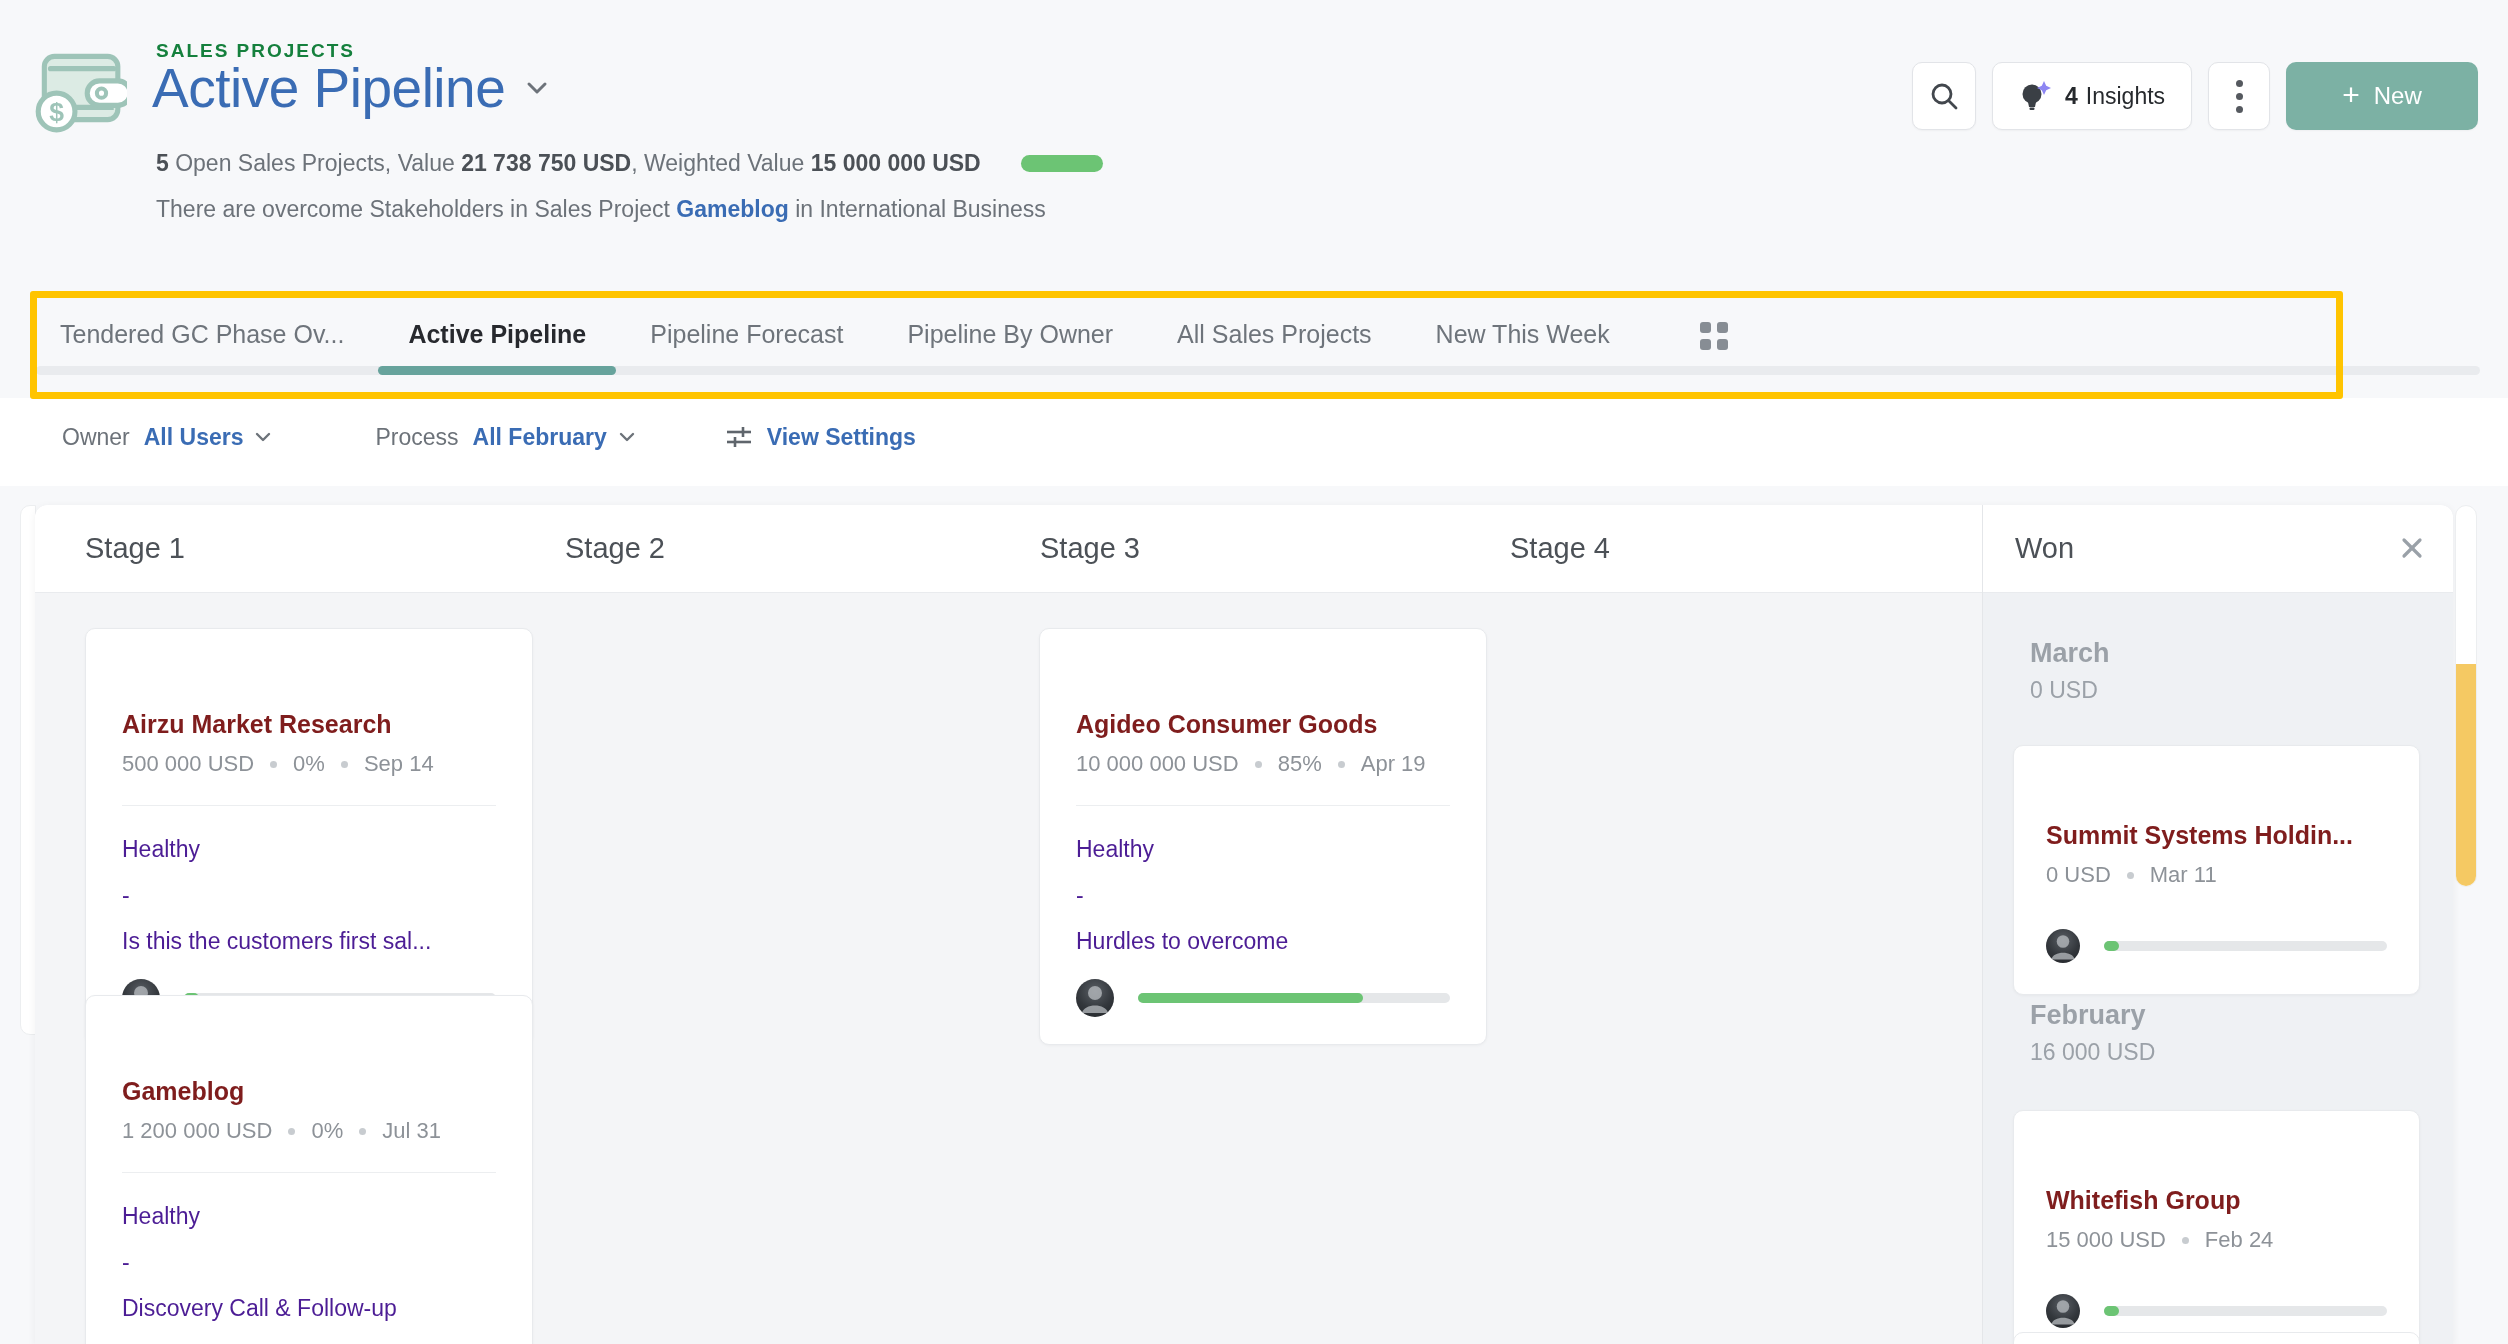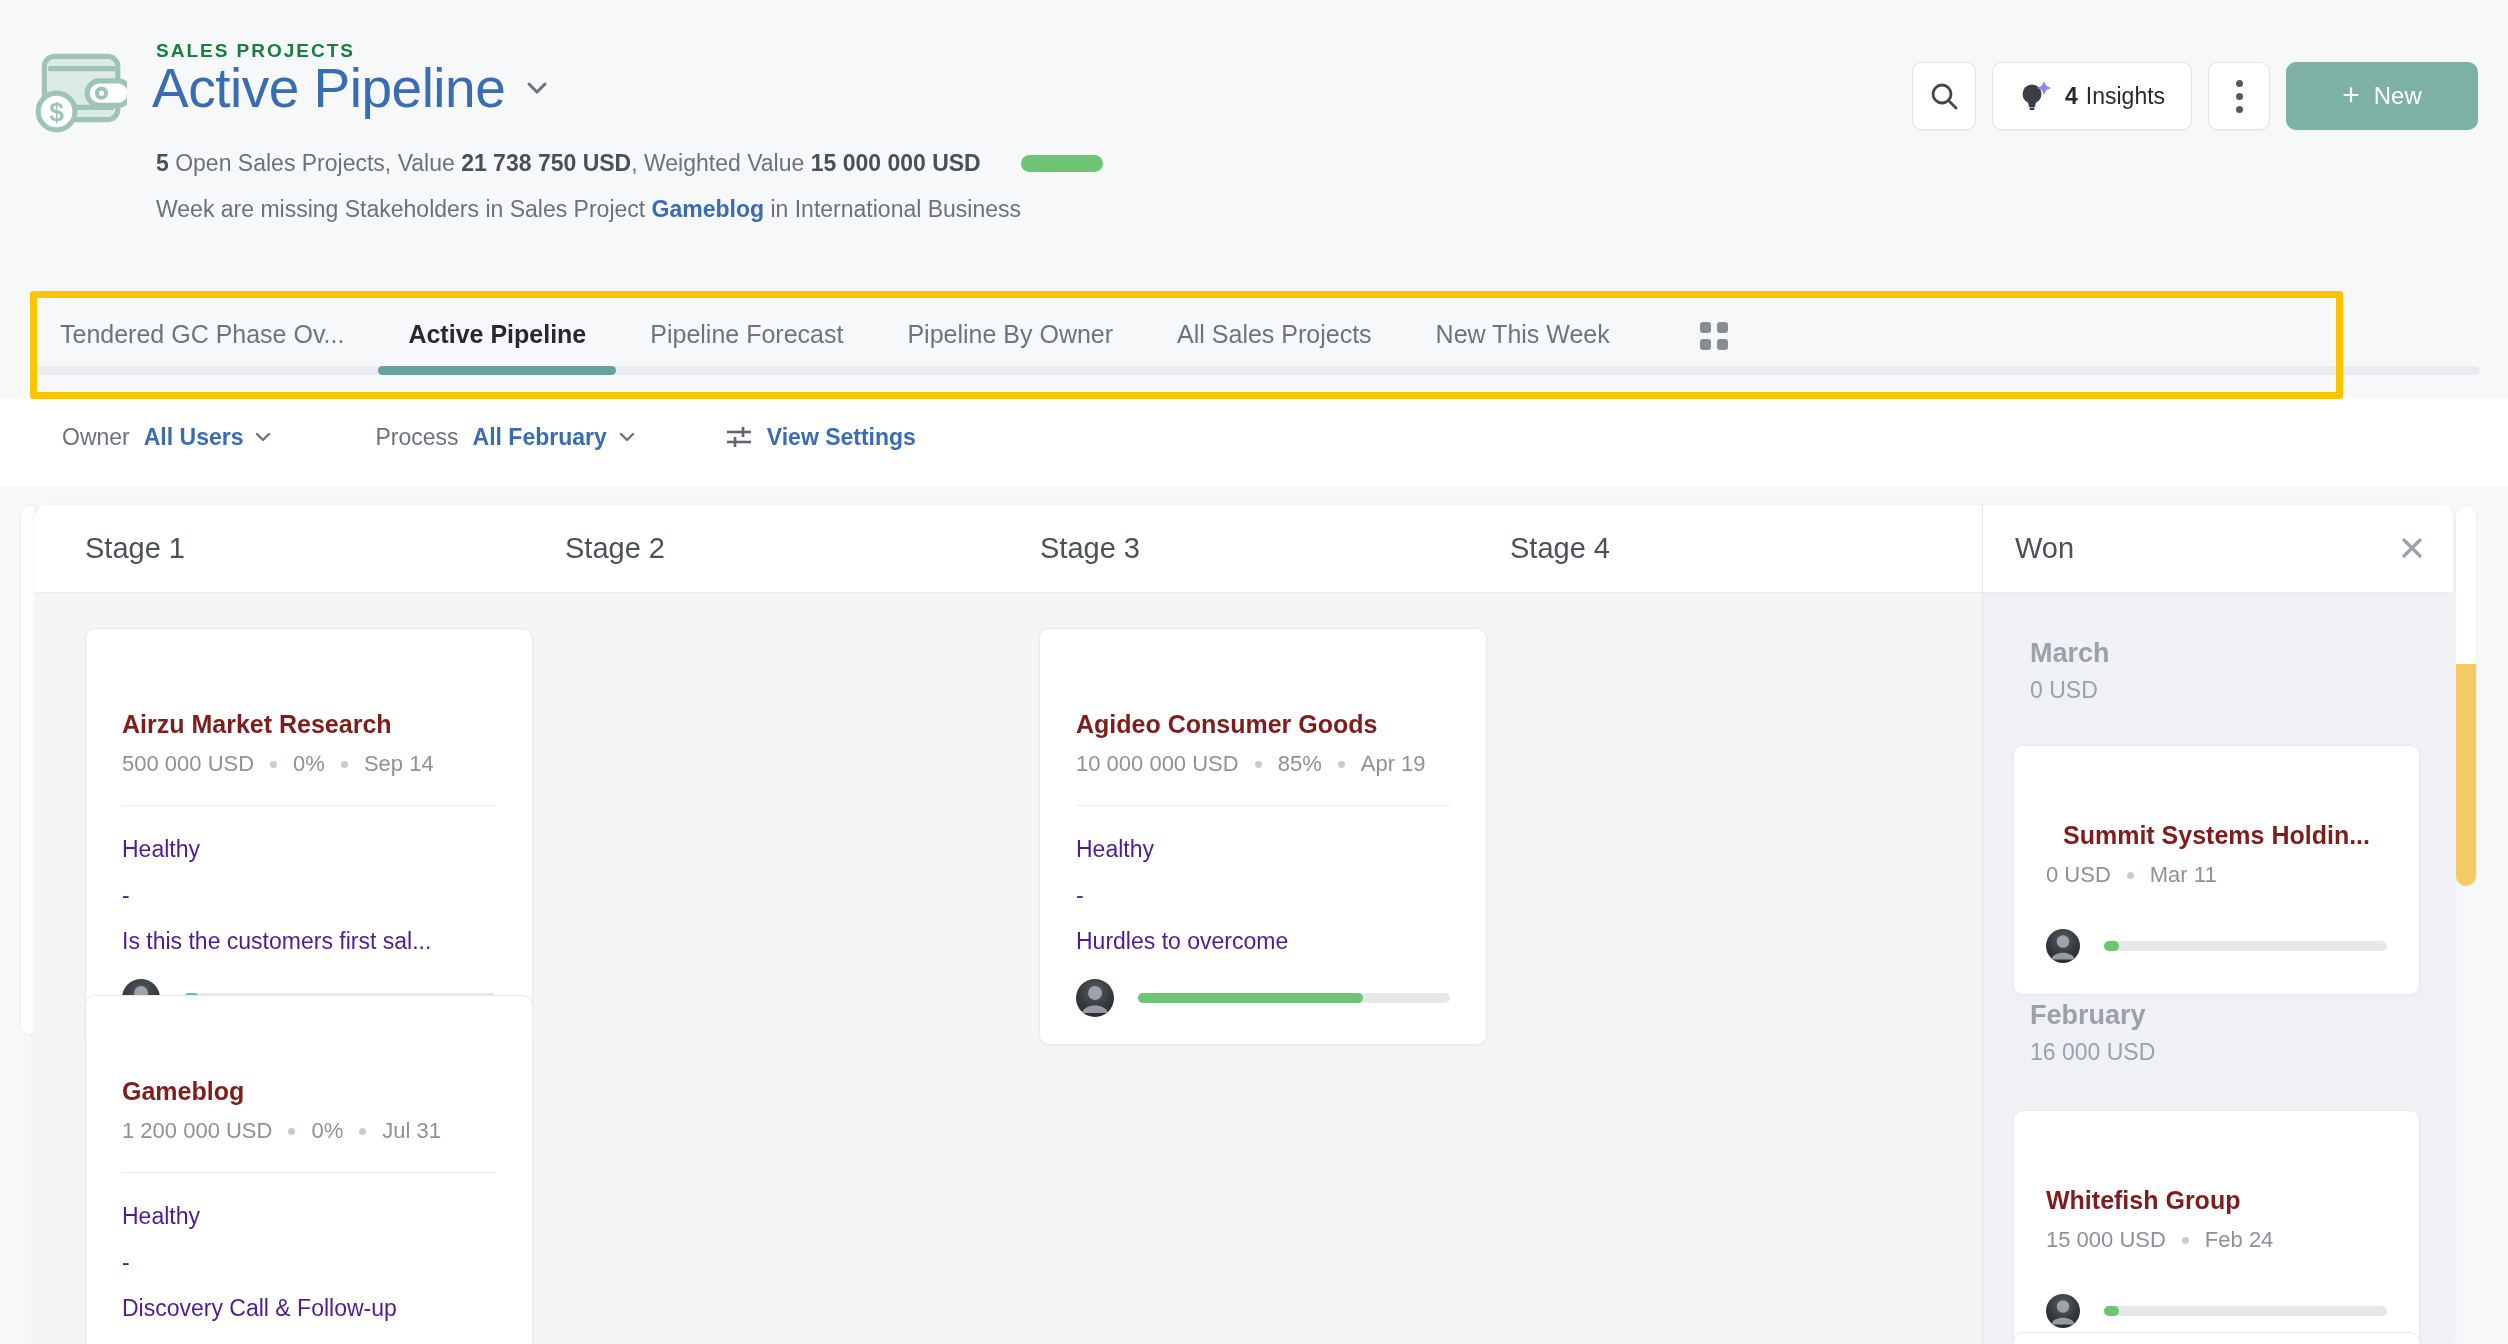--- a/index.html
+++ b/index.html
@@ -135,21 +135,21 @@
     <polyline points="4,4 12,12 20,4" fill="none" stroke="#6d737a" stroke-width="3" stroke-linecap="round" stroke-linejoin="round"></polyline>
   </svg>
 </div>
 
 <div id="stats-row" class="abs">
   <span><b>5</b><span> Open Sales Projects, Value </span><b>21 738 750 USD</b><span>, Weighted Value </span><b>15 000 000 USD</b></span>
   <span id="stats-pill"></span>
 </div>
 
 <div id="insight-row" class="abs">
-  <span>Week are missing Stakeholders in Sales Project </span><span class="link">Gameblog</span><span> in International Business</span>
+  <span>There are overcome Stakeholders in Sales Project </span><span class="link">Gameblog</span><span> in International Business</span>
 </div>
 
 <div class="hbtn" id="btn-search">
   <svg width="30" height="30" viewBox="0 0 30 30">
     <circle cx="13" cy="13" r="9" fill="none" stroke="#42474d" stroke-width="2.8"></circle>
     <line x1="20" y1="20" x2="27" y2="27" stroke="#42474d" stroke-width="2.8" stroke-linecap="round"></line>
   </svg>
 </div>
 
 <div class="hbtn" id="btn-insights">
@@ -312,21 +312,21 @@
           <span class="fill" style="width: 72%;"></span>
         </span>
     </div>
   </div>
 
   <div class="month-head" style="left:1995px; top:133px;">
     <div class="month-name">March</div>
     <div class="month-total">0 USD</div>
   </div>
 
-  <div class="deal-card won-card" style="left:1978px; top:240px;text-align:center;">
+  <div class="deal-card won-card" style="left:1978px; top:240px;">
     <div class="dc-title">Summit Systems Holdin...</div>
     <div class="dc-meta">
       <span>0 USD</span>
       <i class="dot"></i>
       <span>Mar 11</span>
     </div>
     <div class="dc-footer">
       <span class="avatar">
         <svg viewBox="0 0 38 38" width="34" height="34">
             <circle cx="19" cy="14" r="7" fill="#b9bdc2" opacity=".75"></circle>

